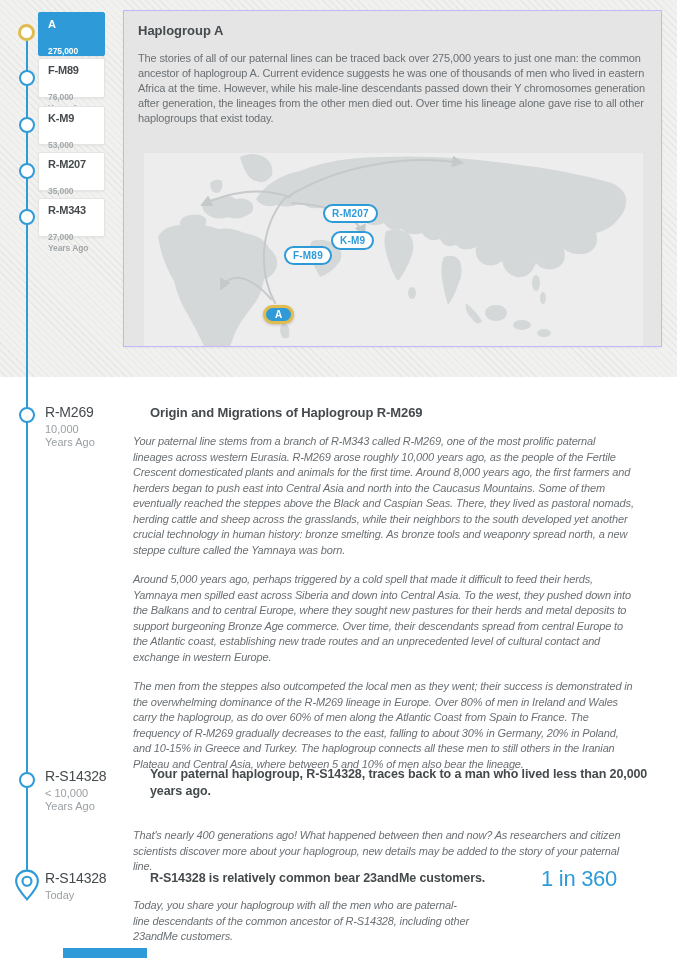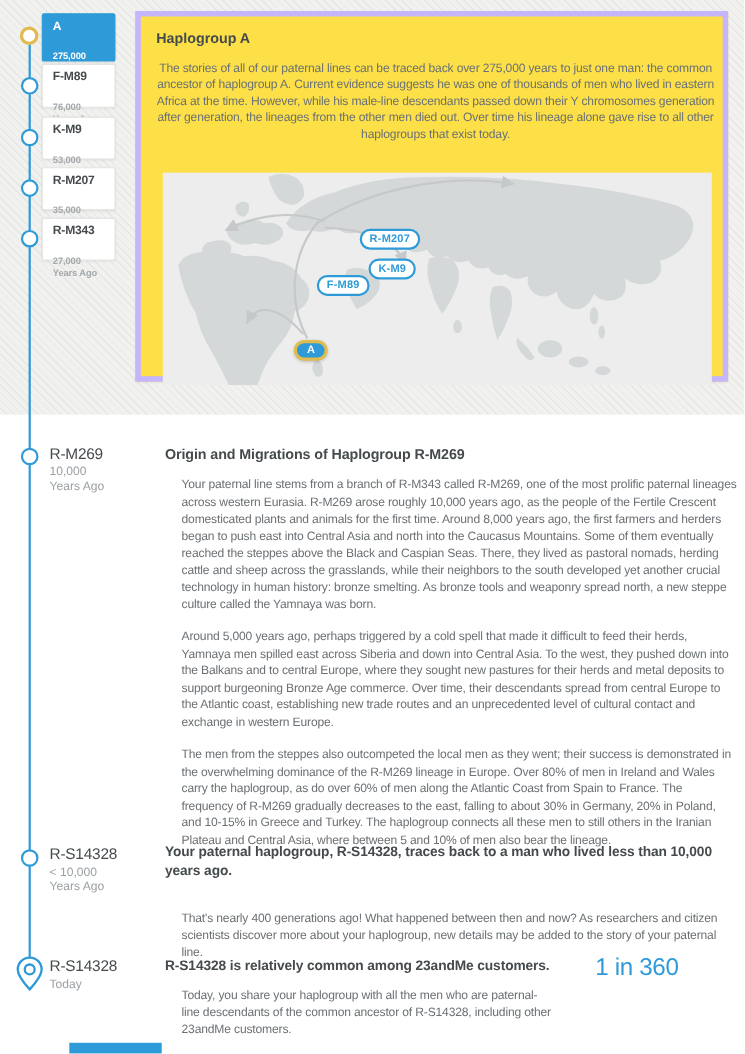--- a/index.html
+++ b/index.html
@@ -21,39 +21,39 @@
   .tl-circle.gold { width:17px; height:17px; border:3px solid #e0bb4d; }
 
   
   .side-card { position:absolute; left:38px; width:67px; background:#fff; border:1px solid #e4e4e2; border-radius:2px; box-shadow:0 1px 2px rgba(0,0,0,.05); padding:5px 0 4px 9px; z-index:2; cursor:pointer; }
   .side-card .nm { font-size:11px; font-weight:700; color:#454a4d; letter-spacing:-.2px; }
   .side-card .ag { font-size:8.5px; font-weight:700; color:#a3a8ab; line-height:11px; margin-top:16px; letter-spacing:-.1px; }
   .side-card.active { background:#2e9bd8; border-color:#2e9bd8; }
   .side-card.active .nm, .side-card.active .ag { color:#fff; }
 
   
-  .top-card { position:absolute; left:123px; top:10px; width:539px; height:337px; background:#fde047; border:5px solid #c4b5fd; box-shadow:0 1px 2px rgba(0,0,0,.05); z-index:2;text-align:center; }
+  .top-card { position:absolute; left:123px; top:10px; width:539px; height:337px; background:#e5e5e5; border:1px solid #c4b5fd; box-shadow:0 1px 2px rgba(0,0,0,.05); z-index:2; }
   .card-title { position:absolute; left:14px; top:12px; font-size:13px; font-weight:700; color:#454a4d; }
   .card-body { position:absolute; left:14px; top:40px; width:508px; font-size:11px; letter-spacing:-.15px; line-height:15px; color:#6b7074; }
 
   
   .map { position:absolute; left:20px; top:142px; width:499px; height:193px; background:#ededee; overflow:hidden; }
   .map svg { display:block; }
 
   .map-pill { position:absolute; z-index:4; font-size:10px; font-weight:700; color:#2e9bd8; background:#fff; border:2px solid #2e9bd8; border-radius:10px; padding:2px 7px; letter-spacing:.2px; }
   .map-pill.origin { background:#2e9bd8; color:#fff; border:3px solid #e0bb4d; padding:1px 9px; box-shadow:0 1px 3px rgba(0,0,0,.2); }
 
   
   .node-label { position:absolute; left:45px; width:95px; z-index:2; }
   .node-label .nm { font-size:14px; font-weight:400; color:#454a4d; letter-spacing:-.2px; }
   .node-label .ag { font-size:11px; color:#9aa0a4; line-height:13px; margin-top:3px; }
 
   .sec-heading { position:absolute; left:150px; width:505px; font-size:13px; font-weight:700; color:#454a4d; letter-spacing:-.1px; line-height:17px; }
   .sec-heading.small { font-size:12.5px; }
-  .sec-body { position:absolute; left:165px; width:505px; }
+  .sec-body { position:absolute; left:133px; width:505px;font-style:italic; }
   .sec-body p { font-size:11px; letter-spacing:-.15px; line-height:15.5px; color:#6b7074; margin:0 0 14px 0; }
   .sec-body.narrow { width:340px; }
 
   .stat { position:absolute; left:500px; top:866px; width:158px; text-align:center; }
   .stat-value { font-size:22px; font-weight:400; color:#2e9bd8; letter-spacing:-.3px; }
   .stat-caption { margin-top:7px; font-size:10.5px; font-weight:600; color:#5c6165; line-height:13.5px; padding:0 6px; }
 
   .pin { position:absolute; left:14px; top:869px; z-index:3; }
 
   .partial-bar { position:absolute; left:63px; top:948px; width:84px; height:10px; background:#2e9bd8; }
@@ -169,36 +169,36 @@
     <p>Your paternal line stems from a branch of R-M343 called R-M269, one of the most prolific paternal lineages across western Eurasia. R-M269 arose roughly 10,000 years ago, as the people of the Fertile Crescent domesticated plants and animals for the first time. Around 8,000 years ago, the first farmers and herders began to push east into Central Asia and north into the Caucasus Mountains. Some of them eventually reached the steppes above the Black and Caspian Seas. There, they lived as pastoral nomads, herding cattle and sheep across the grasslands, while their neighbors to the south developed yet another crucial technology in human history: bronze smelting. As bronze tools and weaponry spread north, a new steppe culture called the Yamnaya was born.</p>
     <p>Around 5,000 years ago, perhaps triggered by a cold spell that made it difficult to feed their herds, Yamnaya men spilled east across Siberia and down into Central Asia. To the west, they pushed down into the Balkans and to central Europe, where they sought new pastures for their herds and metal deposits to support burgeoning Bronze Age commerce. Over time, their descendants spread from central Europe to the Atlantic coast, establishing new trade routes and an unprecedented level of cultural contact and exchange in western Europe.</p>
     <p>The men from the steppes also outcompeted the local men as they went; their success is demonstrated in the overwhelming dominance of the R-M269 lineage in Europe. Over 80% of men in Ireland and Wales carry the haplogroup, as do over 60% of men along the Atlantic Coast from Spain to France. The frequency of R-M269 gradually decreases to the east, falling to about 30% in Germany, 20% in Poland, and 10-15% in Greece and Turkey. The haplogroup connects all these men to still others in the Iranian Plateau and Central Asia, where between 5 and 10% of men also bear the lineage.</p>
   </div>
 
   <div class="tl-circle" style="left:19px; top:772px;"></div>
   <div class="node-label" style="top:768px;">
     <div class="nm">R-S14328</div>
     <div class="ag"><span>&lt; 10,000</span><br><span>Years Ago</span></div>
   </div>
-  <div class="sec-heading small" style="top:766px;">Your paternal haplogroup, R-S14328, traces back to a man who lived less than 10,000 years ago.</div>
+  <div class="sec-heading small" style="top:766px;">Your paternal haplogroup, R-S14328, traces back to a man who lived less than 20,000 years ago.</div>
   <div class="sec-body" style="top:812px;margin-top:16px;">
     <p>That's nearly 400 generations ago! What happened between then and now? As researchers and citizen scientists discover more about your haplogroup, new details may be added to the story of your paternal line.</p>
   </div>
 
   <div class="pin">
     <svg width="26" height="32" viewBox="0 0 24 30">
       <path d="M12,1.5 C6.2,1.5 1.8,6 1.8,11.6 C1.8,16 6,22 12,28.5 C18,22 22.2,16 22.2,11.6 C22.2,6 17.8,1.5 12,1.5 Z" fill="#ffffff" stroke="#2e9bd8" stroke-width="2"></path>
       <circle cx="12" cy="11.5" r="4.2" fill="none" stroke="#2e9bd8" stroke-width="2"></circle>
     </svg>
   </div>
   <div class="node-label" style="top:870px;">
     <div class="nm">R-S14328</div>
     <div class="ag"><span>Today</span></div>
   </div>
-  <div class="sec-heading small" style="top:870px; width:350px;">R-S14328 is relatively common among 23andMe customers.</div>
+  <div class="sec-heading small" style="top:870px; width:350px;">R-S14328 is relatively common bear 23andMe customers.</div>
   <div class="sec-body narrow" style="top:898px;">
     <p>Today, you share your haplogroup with all the men who are paternal-line descendants of the common ancestor of R-S14328, including other 23andMe customers.</p>
   </div>
 
   <div class="stat">
     <div class="stat-value">1 in 360</div>
   </div>
 
   <div class="partial-bar"></div>
 

